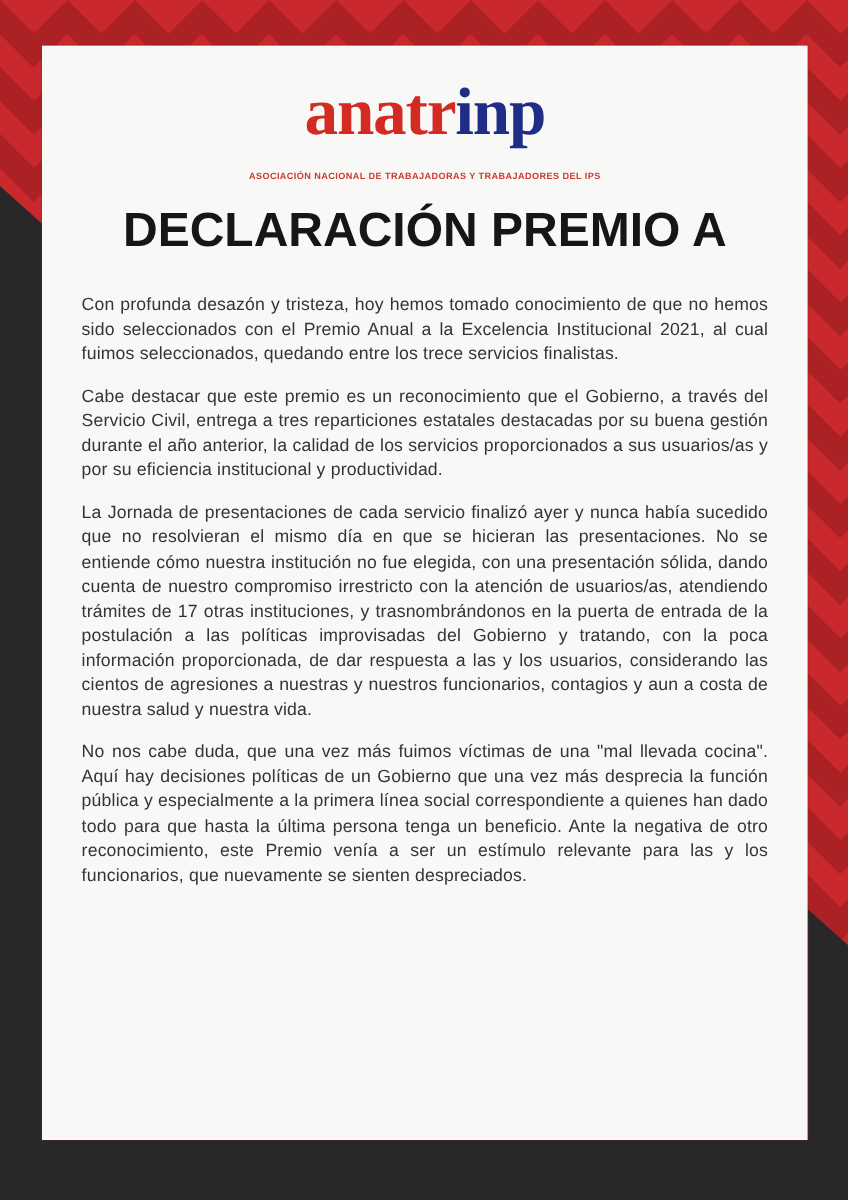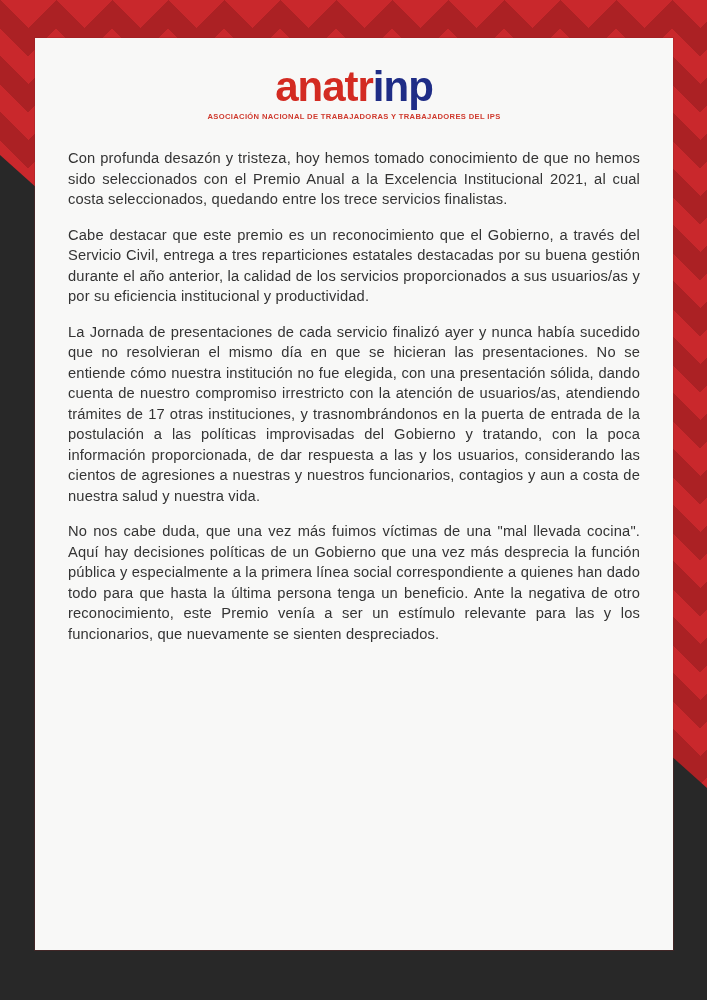--- a/index.html
+++ b/index.html
@@ -41,30 +41,30 @@
     background: #f8f8f7;
     box-shadow: 0 0 0 1px rgba(140, 30, 30, 0.25);
     overflow: hidden;
   }
   .logo {
     margin-top: 28px;
     text-align: center;
     user-select: none;
   }
   .logo-word {
-    font-family: Liberation Sans, sans-serif;
+    font-family: Liberation Serif, serif;
     font-weight: 800;
-    font-size: 42px;
+    font-size: 56px;
     line-height: 1;
     letter-spacing: -1px;
   }
   .logo-red  { color: #d32b22; }
   .logo-blue { color: #1f2d86; }
   .logo-tagline {
-    margin-top: 4px;
+    margin-top: 20px;
     font-size: 7.6px;
     font-weight: 700;
     letter-spacing: 0.35px;
     color: #cf3a2e;
   }
   .title {
     margin: 16px 10px 0;
     text-align: center;
     font-family: "Liberation Sans", sans-serif;
     font-weight: bold;
@@ -94,23 +94,24 @@
   <div class="card">
 
     <div class="logo">
       <div class="logo-word">
         <span class="logo-red">anatr</span><span class="logo-blue">inp</span>
       </div>
       <div class="logo-tagline">ASOCIACIÓN NACIONAL DE TRABAJADORAS Y TRABAJADORES DEL IPS</div>
     </div>
 
     <h1 class="title">
+      <span class="title-line">DECLARACIÓN PREMIO A</span>
     </h1>
 
     <div class="body-text">
-      <p>Con profunda desazón y tristeza, hoy hemos tomado conocimiento de que no hemos sido seleccionados con el Premio Anual a la Excelencia Institucional 2021, al cual costa seleccionados, quedando entre los trece servicios finalistas.</p>
+      <p>Con profunda desazón y tristeza, hoy hemos tomado conocimiento de que no hemos sido seleccionados con el Premio Anual a la Excelencia Institucional 2021, al cual fuimos seleccionados, quedando entre los trece servicios finalistas.</p>
       <p>Cabe destacar que este premio es un reconocimiento que el Gobierno, a través del Servicio Civil, entrega a tres reparticiones estatales destacadas por su buena gestión durante el año anterior, la calidad de los servicios proporcionados a sus usuarios/as y por su eficiencia institucional y productividad.</p>
       <p>La Jornada de presentaciones de cada servicio finalizó ayer y nunca había sucedido que no resolvieran el mismo día en que se hicieran las presentaciones. No se entiende cómo nuestra institución no fue elegida, con una presentación sólida, dando cuenta de nuestro compromiso irrestricto con la atención de usuarios/as, atendiendo trámites de 17 otras instituciones, y trasnombrándonos en la puerta de entrada de la postulación a las políticas improvisadas del Gobierno y tratando, con la poca información proporcionada, de dar respuesta a las y los usuarios, considerando las cientos de agresiones a nuestras y nuestros funcionarios, contagios y aun a costa de nuestra salud y nuestra vida.</p>
       <p>No nos cabe duda, que una vez más fuimos víctimas de una "mal llevada cocina". Aquí hay decisiones políticas de un Gobierno que una vez más desprecia la función pública y especialmente a la primera línea social correspondiente a quienes han dado todo para que hasta la última persona tenga un beneficio. Ante la negativa de otro reconocimiento, este Premio venía a ser un estímulo relevante para las y los funcionarios, que nuevamente se sienten despreciados.</p>
     </div>
 
   </div>
 </div>
 
 </body></html>

